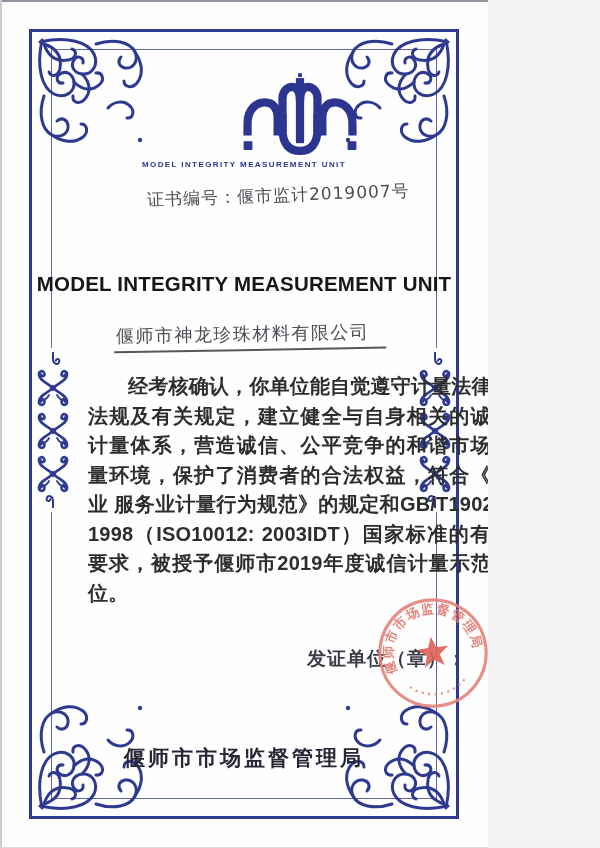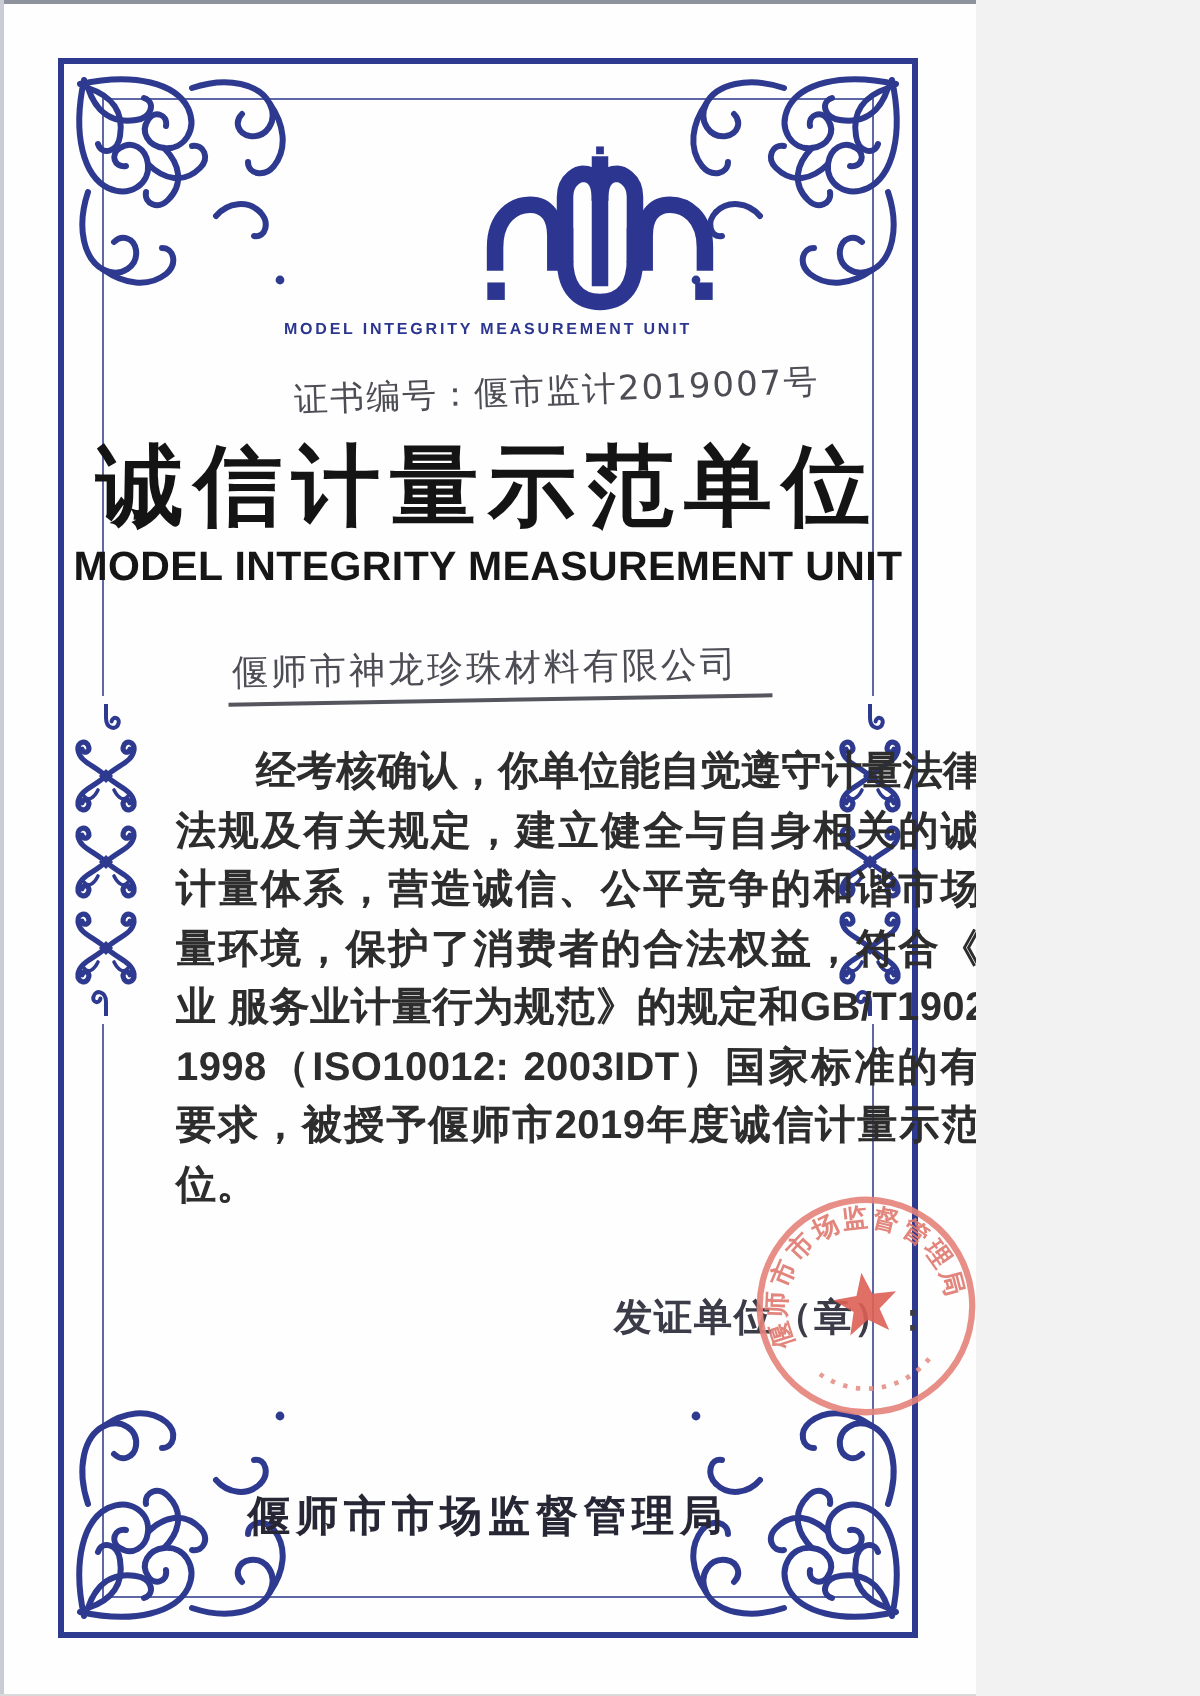--- a/index.html
+++ b/index.html
@@ -123,21 +123,20 @@
       <path d="M 70 5 V 72"></path>
     </g>
     <rect x="12" y="70" width="9" height="9" fill="currentColor"></rect>
     <rect x="119" y="70" width="9" height="9" fill="currentColor"></rect>
     <rect x="68" y="0" width="4" height="4" fill="currentColor"></rect>
   </svg>
   <div class="logo-caption">MODEL INTEGRITY MEASUREMENT UNIT</div>
 
   <div class="certno">证书编号：偃市监计2019007号</div>
 
-  <div class="title-cn">诚信计量示范单位</div>
   <div class="title-en">MODEL INTEGRITY MEASUREMENT UNIT</div>
 
   <div class="company">偃师市神龙珍珠材料有限公司</div>
 
   <div class="body-text">经考核确认，你单位能自觉遵守计量法律、法规及有关规定，建立健全与自身相关的诚信计量体系，营造诚信、公平竞争的和谐市场计量环境，保护了消费者的合法权益，符合《商业 服务业计量行为规范》的规定和GB/T19022-1998（ISO10012: 2003IDT）国家标准的有关要求，被授予偃师市2019年度诚信计量示范单位。</div>
 
   <div class="issuer">发证单位（章）：</div>
 
   <svg class="seal" viewBox="0 0 124 124">
     <defs>

